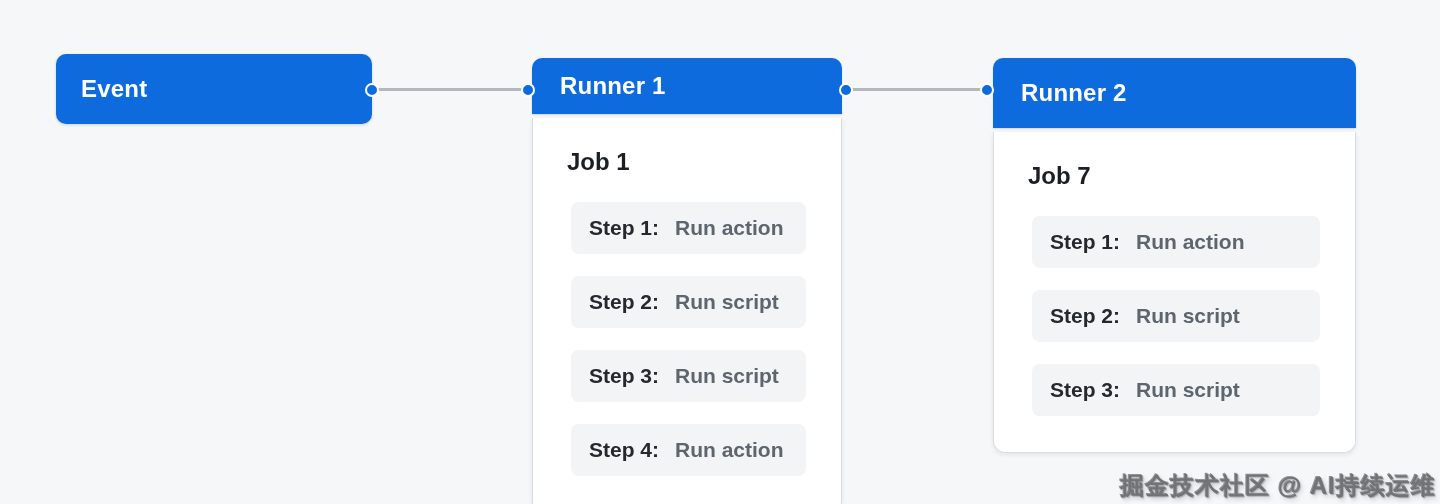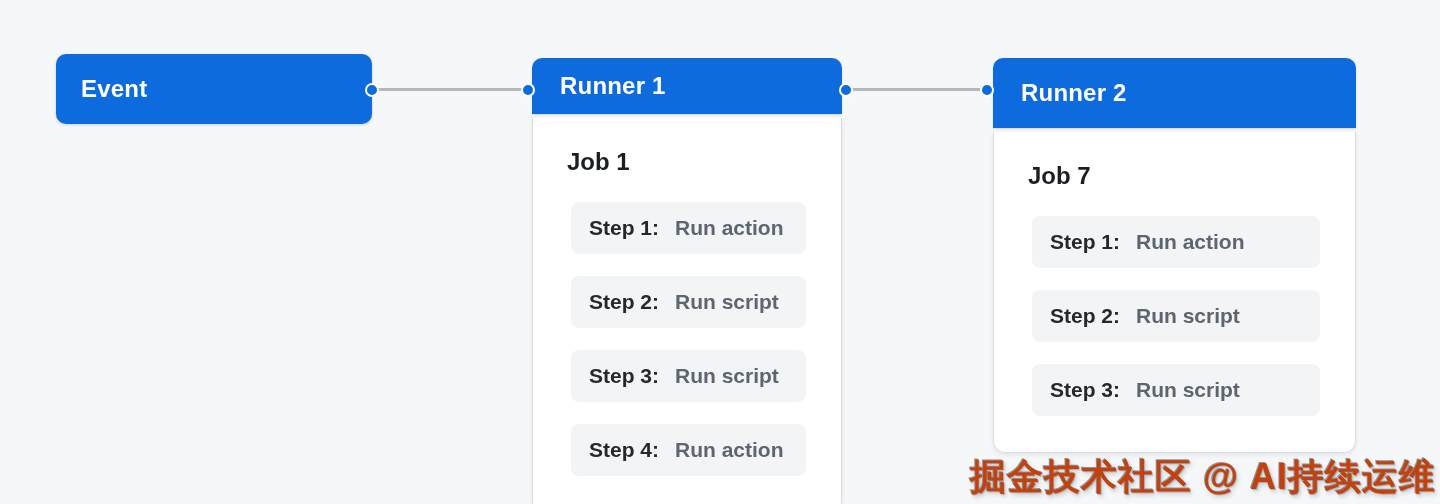--- a/index.html
+++ b/index.html
@@ -78,22 +78,22 @@
     height:52px;background:var(--step-bg);border-radius:8px;
     display:flex;align-items:center;padding:0 14px;
     font-size:21px;white-space:nowrap;
   }
   .step-label{font-weight:600;color:var(--step-label-text);}
   .step-action{margin-left:12px;font-weight:700;color:var(--step-action-text);}
 
   
   .watermark{
     position:absolute;right:12px;bottom:10px;
-    font-size:36px;font-weight:700;letter-spacing:1px;
-    color:#c2410c;
+    font-size:24px;font-weight:700;letter-spacing:1px;
+    color:#737373;
     text-shadow:-1px -1px 0 rgba(125,130,136,0.85),
                  1px 1px 1px rgba(125,130,136,0.55),
                  2px 3px 4px rgba(80,85,90,0.25);
   }
 </style>
 </head>
 <body>
 
 <div class="canvas">
 

